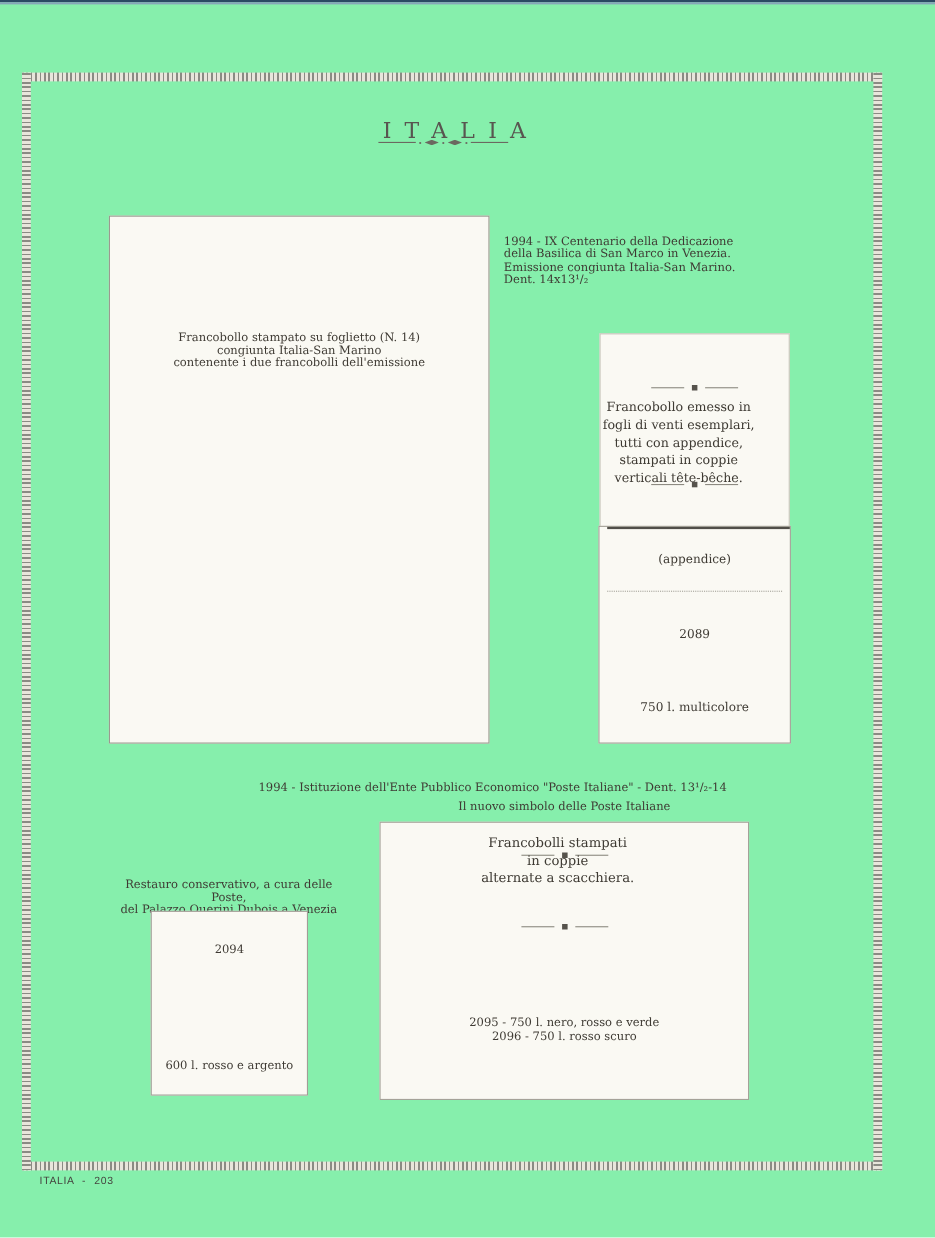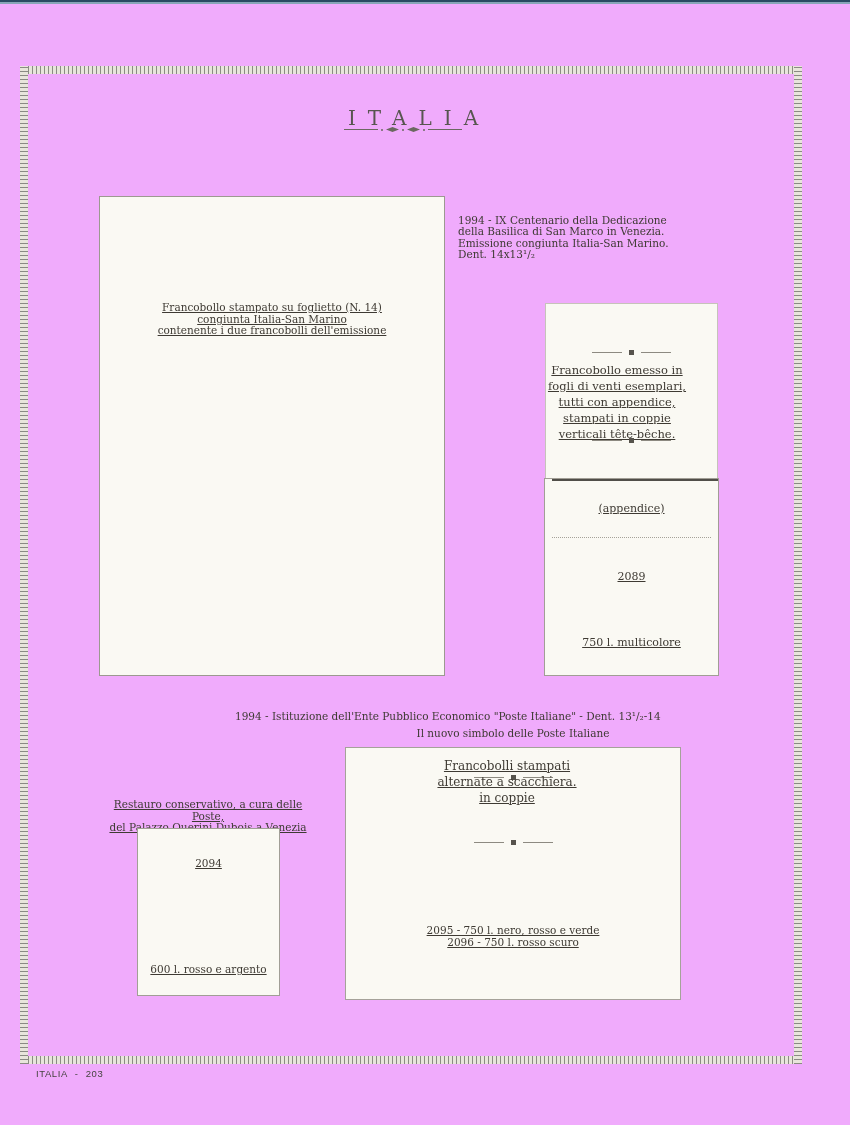--- a/index.html
+++ b/index.html
@@ -1,16 +1,16 @@
 <!DOCTYPE html>
 <html><head>
 <meta charset="utf-8">
 <style>
   html,body{margin:0;padding:0;background:#ffffff;}
-  .scan{position:relative;width:850px;height:1125px;background:#f0abfc;overflow:hidden;
+  .scan{position:relative;width:850px;height:1125px;background:#86efac;overflow:hidden;
         font-family:"DejaVu Serif","Liberation Serif",serif;color:#3e3a33;}
   .top-edge{position:absolute;top:0;left:0;width:100%;height:2px;background:#2a4a63;}
   .top-edge2{position:absolute;top:2px;left:0;width:100%;height:2px;background:#87a5b8;}
 
   
   .frame{position:absolute;left:20px;top:66px;width:782px;height:998px;}
   .f-h{position:absolute;left:0;width:100%;height:8px;
        background:repeating-linear-gradient(90deg,#8a8a83 0 1.5px,#e8e5db 1.5px 4px);}
   .f-v{position:absolute;top:0;width:8px;height:100%;
        background:repeating-linear-gradient(0deg,#8a8a83 0 1.5px,#e8e5db 1.5px 4px);}
@@ -29,21 +29,21 @@
   .box-sheet{left:99px;top:196px;width:346px;height:480px;border-color:#9c9990;}
   .box-note{left:545px;top:303px;width:173px;height:177px;border-color:#c6c3ba;}
   .box-stamp{left:544px;top:478px;width:175px;height:198px;border-color:#a19e95;}
   .box-palazzo{left:137px;top:828px;width:143px;height:168px;border-color:#a19e96;}
   .box-pair{left:345px;top:747px;width:336px;height:253px;border-color:#a5a299;}
 
   .darkline{position:absolute;top:0;left:7px;right:0;height:2px;background:#504e48;}
   .dotted{position:absolute;left:552px;top:537px;width:159px;border-top:1px dotted #a5a299;}
 
   .tb{position:absolute;font-size:10.5px;line-height:11.5px;}
-  .center{text-align:center;text-decoration:underline;}
+  .center{text-align:center;}
 
   .h-sanmarco{left:458px;top:215px;width:215px;line-height:11.4px;}
   .sheet-caption{left:99px;top:302px;width:346px;line-height:11.6px;}
   .sheet-values{left:99px;top:546px;width:346px;line-height:12px;}
 
   .note-lines{left:545px;top:362px;width:144px;font-size:11.5px;line-height:16px;}
   .orn{position:absolute;display:flex;align-items:center;justify-content:center;gap:7px;}
   .orn .rule{width:30px;height:1px;background:#8d8a81;}
   .orn .sq{width:5px;height:5px;background:#56534c;}
   .orn-note-top{left:545px;top:350px;width:173px;}
@@ -147,22 +147,22 @@
   <div class="tb center palazzo-value">600 l. rosso e argento</div>
 
   <div class="box box-pair"></div>
   <div class="orn orn-pair-top">
     <span class="rule"></span>
       <span class="sq"></span>
       <span class="rule"></span>
   </div>
   <div class="tb center pair-note">
     <div>Francobolli stampati</div>
+    <div>in coppie</div>
     <div>alternate a scacchiera.</div>
-    <div>in coppie</div>
   </div>
   <div class="orn orn-pair-bottom">
     <span class="rule"></span>
       <span class="sq"></span>
       <span class="rule"></span>
   </div>
   <div class="tb center pair-values">
     <div>2095 - 750 l. nero, rosso e verde</div>
     <div>2096 - 750 l. rosso scuro</div>
   </div>

